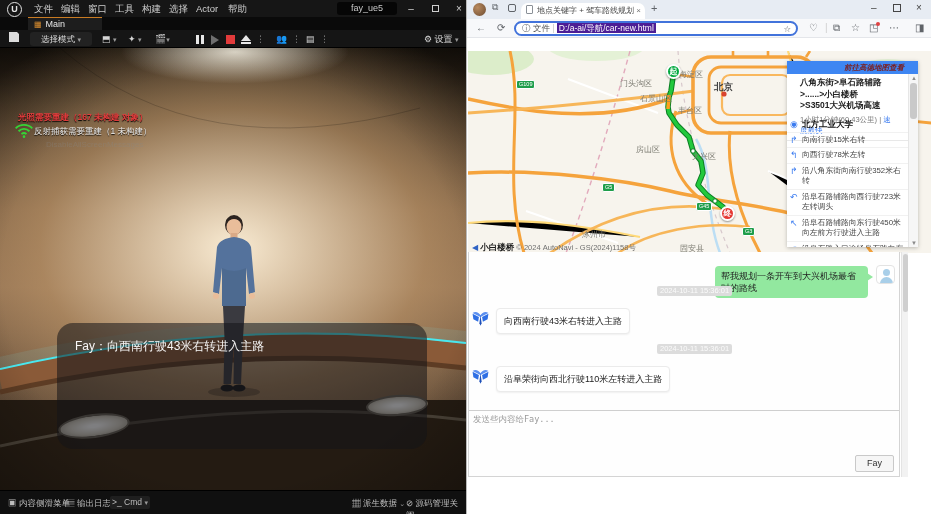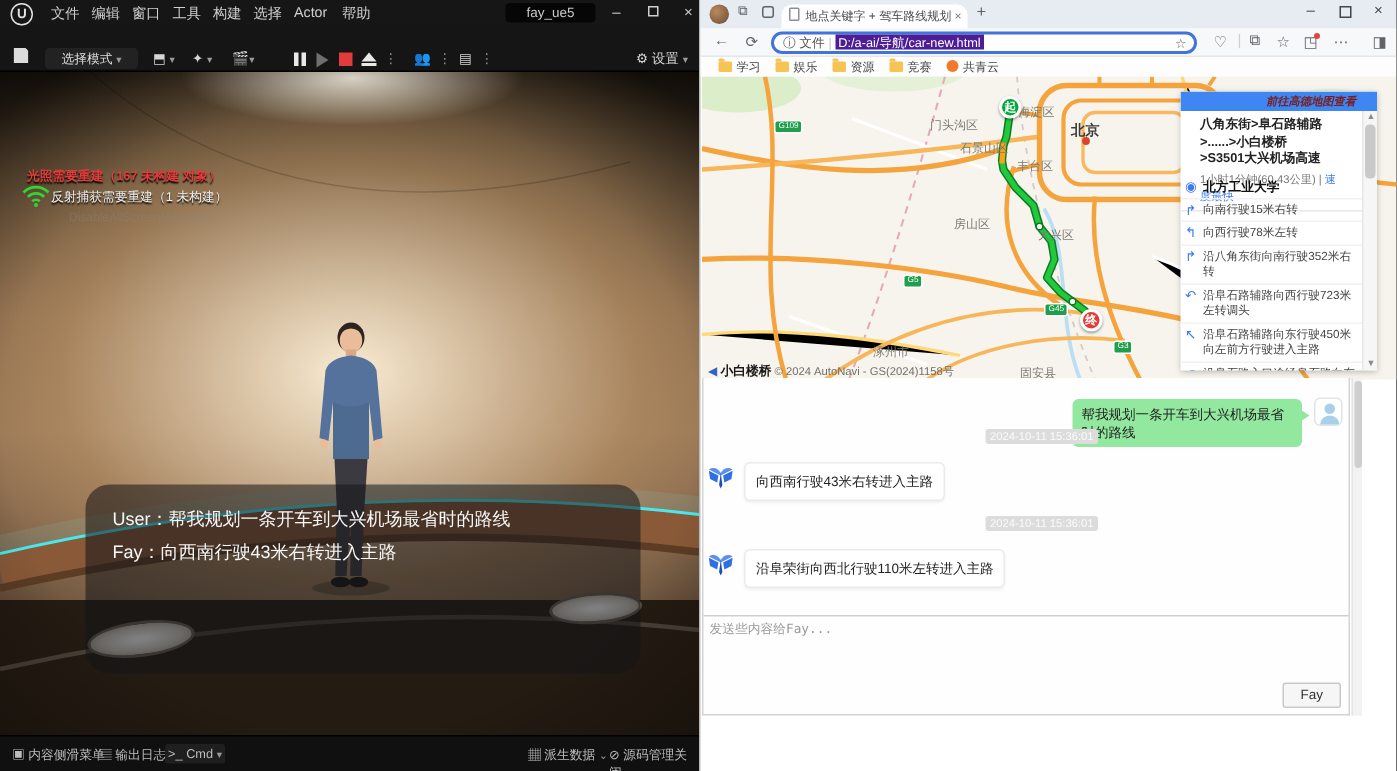--- a/index.html
+++ b/index.html
@@ -113,20 +113,25 @@
       <span class="abs ue-menu-item" style="left:142px">构建</span>
       <span class="abs ue-menu-item" style="left:169px">选择</span>
       <span class="abs ue-menu-item" style="left:196px">Actor</span>
       <span class="abs ue-menu-item" style="left:228px">帮助</span>
       <div class="abs ue-title-pill">fay_ue5</div>
       <div class="abs winbtn" style="left:403px">–</div>
       <div class="abs winbtn" style="left:427px"><span class="maxbox"></span></div>
       <div class="abs winbtn" style="left:451px">×</div>
     </div>
 
+    <div class="abs ue-tabrow">
+      <div class="abs ue-tab">
+        <span class="lvlicon">▦</span><span>Main</span>
+      </div>
+    </div>
 
     <div class="abs ue-toolbar">
       <div class="abs tbtn" style="left:9px"><span class="floppy"></span></div>
       <div class="abs mode-btn"><span>选择模式</span> <span class="caret">▾</span></div>
       <div class="abs tbtn" style="left:102px">⬒ <span class="caret">▾</span></div>
       <div class="abs tbtn" style="left:128px">✦ <span class="caret">▾</span></div>
       <div class="abs tbtn" style="left:155px">🎬<span class="caret">▾</span></div>
       <div class="abs tbtn" style="left:196px"><span class="pbar"></span><span class="pbar"></span></div>
       <div class="abs tbtn" style="left:211px"><span class="tri-r"></span></div>
       <div class="abs tbtn" style="left:226px"><span class="stopsq"></span></div>
@@ -176,21 +181,20 @@
         <path d="M2,8 A14,14 0 0 1 22,8" stroke="#35d435" stroke-width="2.2" fill="none"></path>
         <path d="M5.5,11.5 A9,9 0 0 1 18.5,11.5" stroke="#35d435" stroke-width="2.2" fill="none"></path>
         <path d="M9,15 A4.5,4.5 0 0 1 15,15" stroke="#35d435" stroke-width="2.2" fill="none"></path>
         <circle cx="12" cy="18" r="1.6" fill="#35d435"></circle>
       </svg>
       <div class="abs warn-red">光照需要重建（167 未构建 对象）</div>
       <div class="abs warn-white">反射捕获需要重建（1 未构建）</div>
       <div class="abs warn-faint">DisableAllScreenMessages</div>
 
       <div class="abs subtitle-box">
-        <div>User：帮我规划一条开车到大兴机场最省时的路线</div>
         <div>Fay：向西南行驶43米右转进入主路</div>
       </div>
     </div>
 
     <div class="abs ue-statusbar">
       <span class="abs sb-item" style="left:8px">▣ <span>内容侧滑菜单</span></span>
       <span class="abs sb-item" style="left:66px">▤ <span>输出日志</span></span>
       <span class="abs cmd-pill">&gt;_ <span>Cmd</span> <span class="caret">▾</span></span>
       <span class="abs sb-item" style="left:352px">▦ <span>派生数据</span> <span class="caret">⌄</span></span>
       <span class="abs sb-item" style="left:406px">⊘ <span>源码管理关闭</span></span>
@@ -225,27 +229,20 @@
       </div>
       <span class="abs navico" style="left:342px">♡</span>
       <span class="abs navico" style="left:358px;color:#d0d0d0">|</span>
       <span class="abs navico" style="left:366px">⧉</span>
       <span class="abs navico" style="left:384px">☆</span>
       <span class="abs navico" style="left:402px">◳<span style="position:absolute;right:-2px;top:0;width:4px;height:4px;border-radius:50%;background:#e04343"></span></span>
       <span class="abs navico" style="left:422px">⋯</span>
       <span class="abs navico" style="left:448px">◨</span>
     </div>
 
-    <div class="abs bookmarks">
-      <span class="abs bm" style="left:12px"><span class="folder"></span><span>学习</span></span>
-      <span class="abs bm" style="left:50px"><span class="folder"></span><span>娱乐</span></span>
-      <span class="abs bm" style="left:88px"><span class="folder"></span><span>资源</span></span>
-      <span class="abs bm" style="left:126px"><span class="folder"></span><span>竞赛</span></span>
-      <span class="abs bm" style="left:164px"><span style="display:inline-block;width:8px;height:8px;border-radius:50%;background:#f07a2a;vertical-align:-1px;margin-right:3px"></span><span>共青云</span></span>
-    </div>
 
     <div class="abs map">
       <svg width="464" height="202">
 
         <ellipse cx="24" cy="8" rx="42" ry="16" fill="#dcedca"></ellipse>
         <ellipse cx="128" cy="-4" rx="48" ry="14" fill="#e4f1d6"></ellipse>
         <ellipse cx="420" cy="18" rx="30" ry="10" fill="#e4f1d6"></ellipse>
         <path d="M252,202 C236,160 246,118 228,88" stroke="#bcdef4" stroke-width="2.5" fill="none"></path>
 
         <path d="M162,0 C140,80 118,150 98,202" stroke="#e2aabc" stroke-width="1.4" fill="none" stroke-dasharray="5,4"></path>

